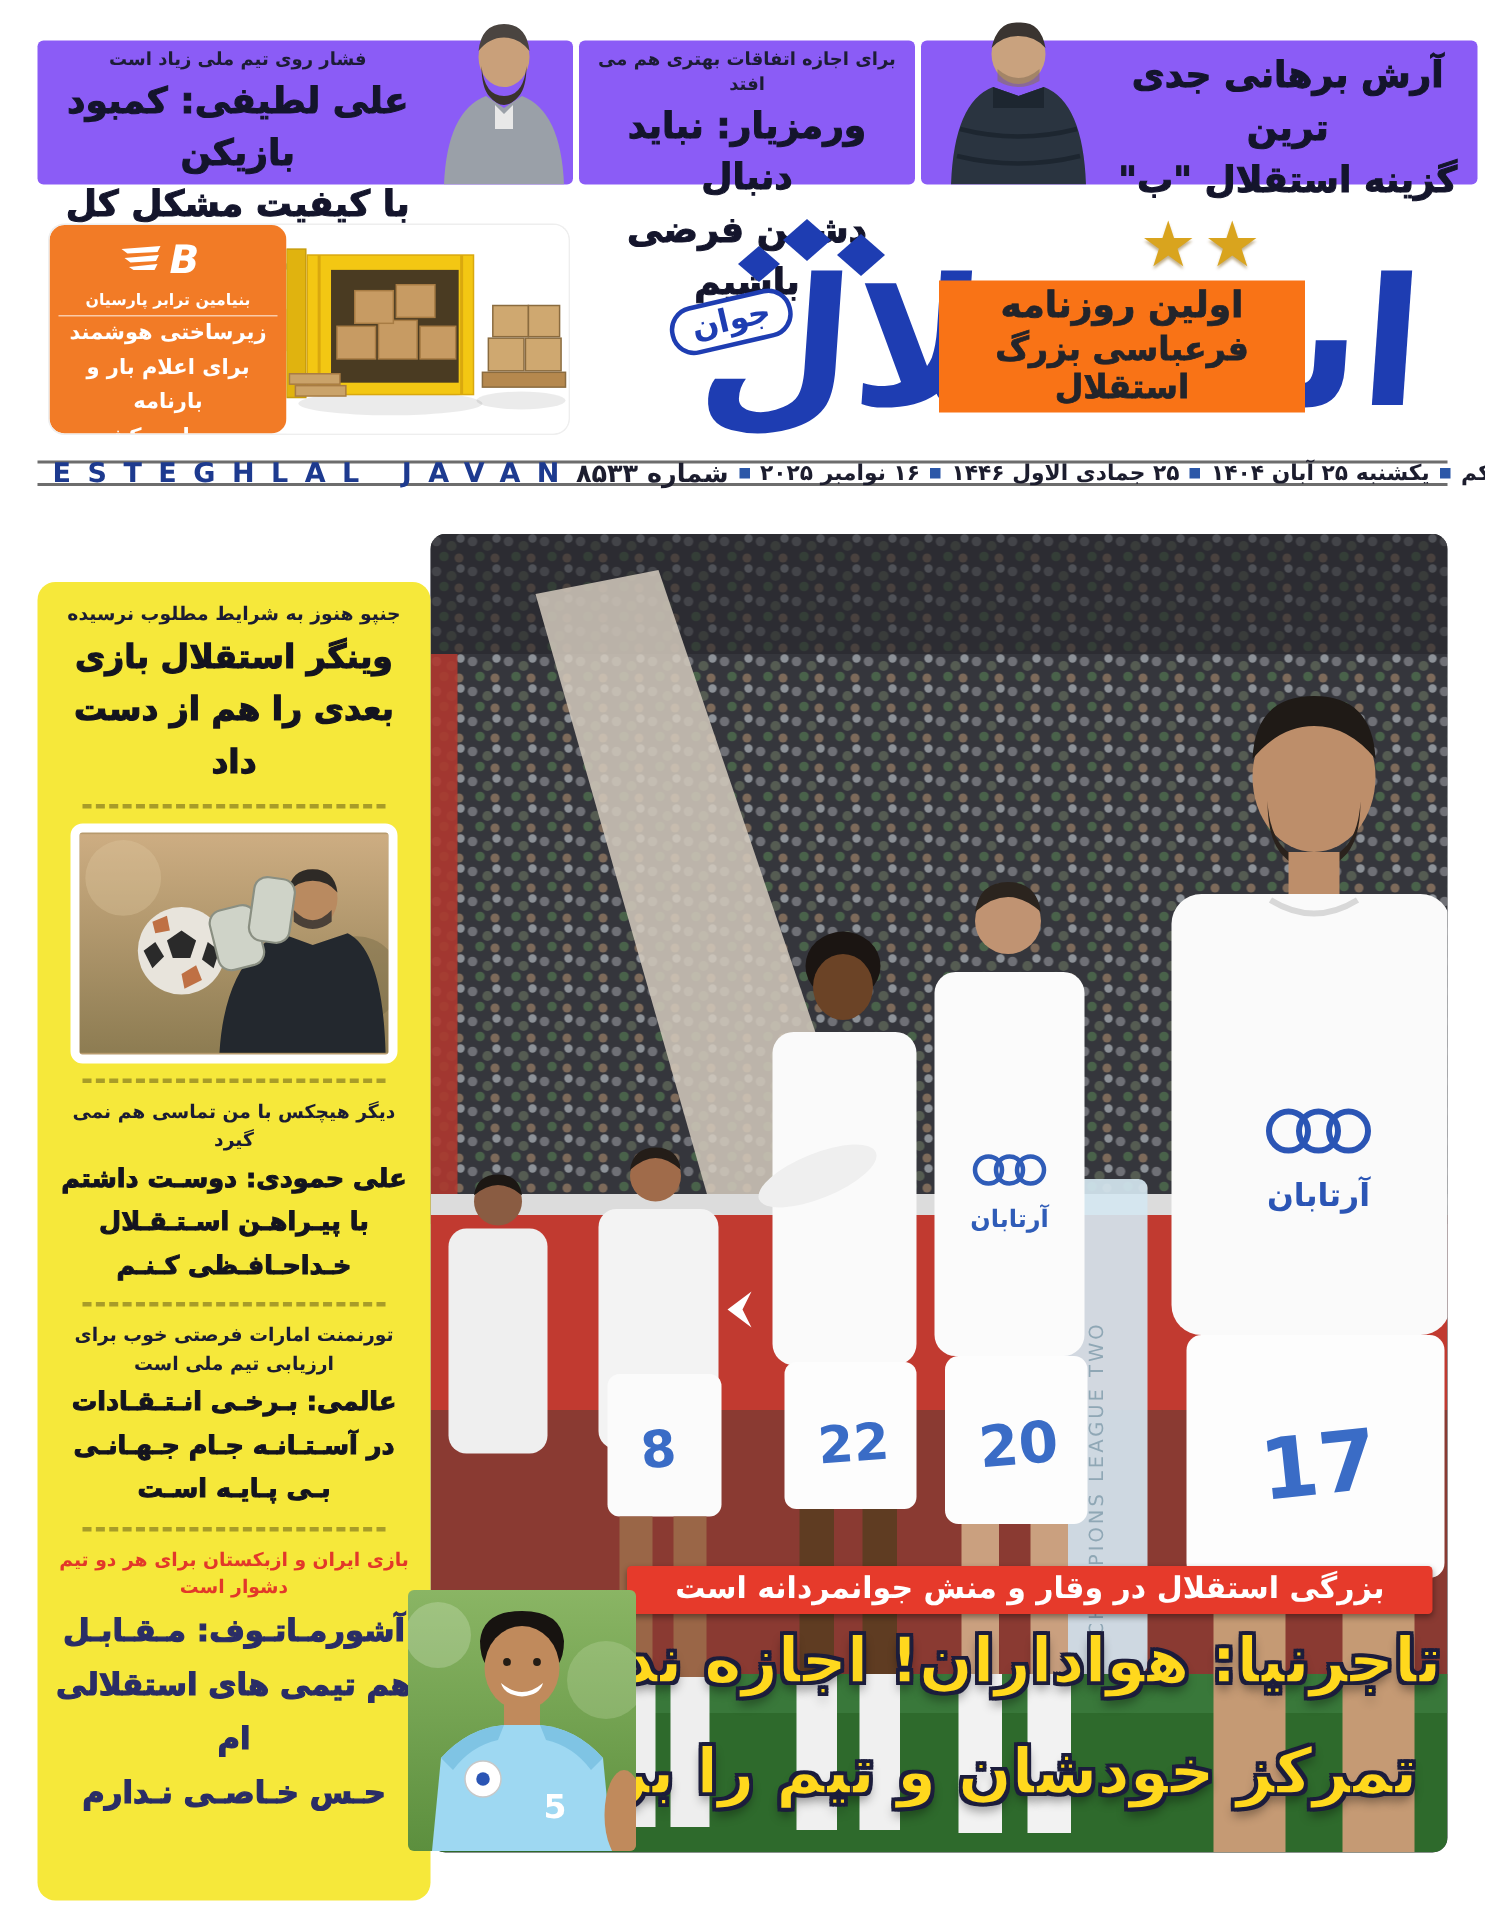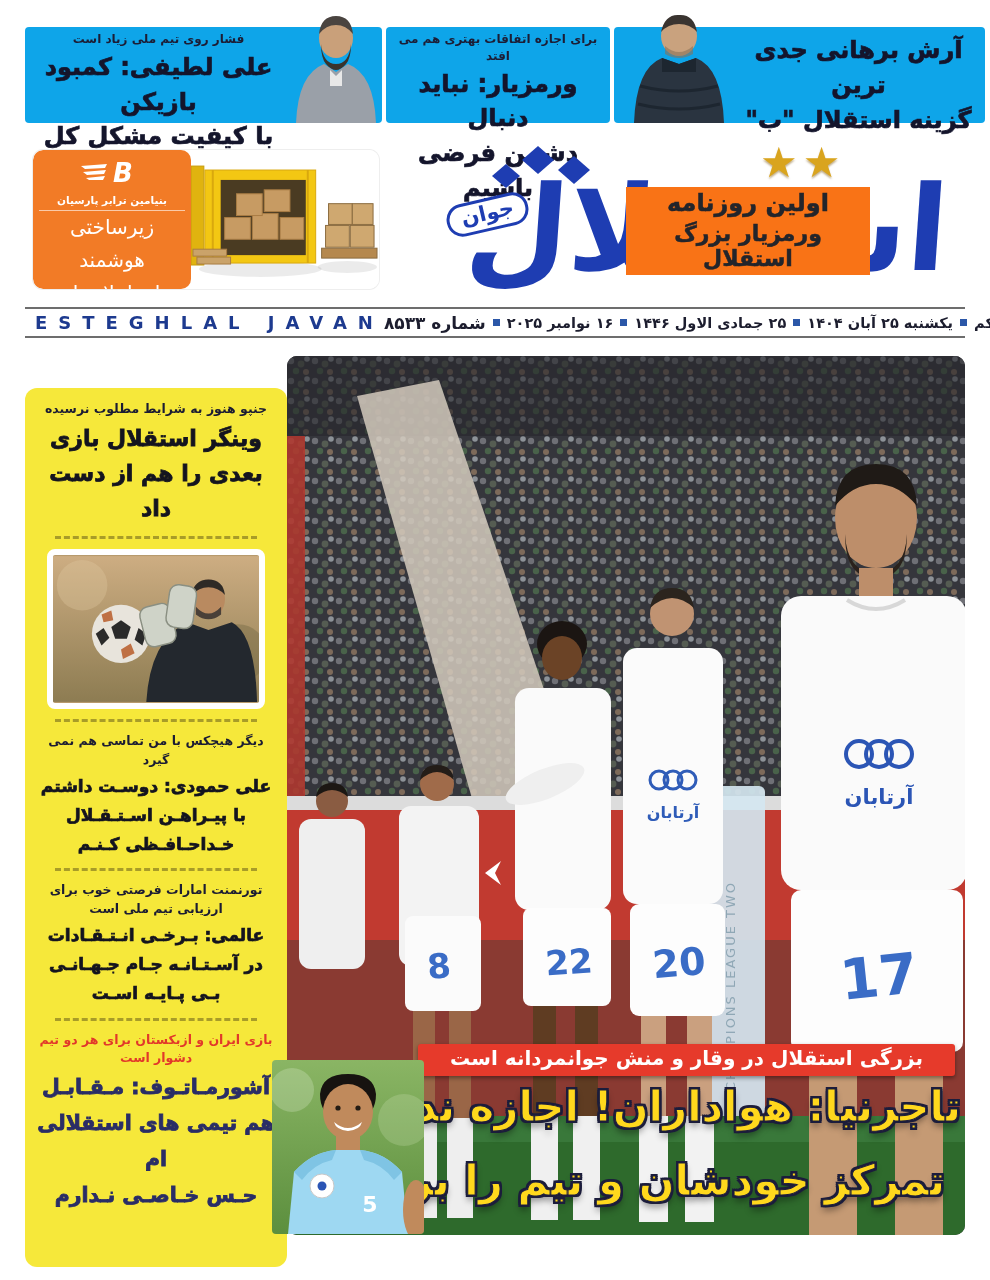--- a/index.html
+++ b/index.html
@@ -1,21 +1,21 @@
 <!DOCTYPE html>
 <html lang="fa"><head>
 <meta charset="utf-8">
 <style>
   html,body{margin:0;padding:0;background:#e9e9e9;}
   .page{position:relative;width:990px;height:1280px;background:#fff;overflow:hidden;
         font-family:"DejaVu Sans",sans-serif;margin:0 auto;}
   .abs{position:absolute;}
 
   
-  .story{position:absolute;top:27px;height:96px;background:#0ea5e9;border-radius:4px;z-index:1;}
+  .story{position:absolute;top:27px;height:96px;background:#8b5cf6;border-radius:4px;z-index:1;}
   .story-right{left:614px;width:371px;}
   .story-mid{left:386px;width:224px;}
   .story-left{left:25px;width:357px;}
   .story .txt{position:relative;z-index:3;direction:rtl;height:100%;}
   .story-right .txt{padding:4px 10px 0 128px;}
   .story-left  .txt{padding:4px 98px 0 8px;}
   .story-mid   .txt{padding:4px 8px 0;}
   .kicker{font-size:12px;font-weight:bold;color:#1c1d35;text-align:center;line-height:1.4;}
   .story .headline{font-size:24px;font-weight:bold;color:#14152c;-webkit-text-stroke:.7px #14152c;
         text-align:center;line-height:1.45;white-space:pre-line;margin-top:2px;}
@@ -24,36 +24,36 @@
   
   .ad-box{left:33px;top:150px;width:346px;height:139px;border-radius:10px;overflow:hidden;
           display:flex;box-shadow:0 0 0 1px #eee;z-index:2;}
   .ad-orange{width:158px;background:#f27b26;position:relative;color:#fff;direction:rtl;
              text-align:center;padding:8px 6px;box-sizing:border-box;border-radius:10px;}
   .ad-orange::after{content:"";position:absolute;right:-15px;top:50%;margin-top:-15px;
              border-top:15px solid transparent;border-bottom:15px solid transparent;
              border-left:16px solid #f27b26;}
   .ad-brand{font-size:10.5px;font-weight:bold;margin-top:2px;border-bottom:1px solid rgba(255,255,255,.6);
             padding-bottom:4px;}
-  .ad-line{font-size:20px;font-weight:normal;line-height:1.65;}
+  .ad-line{font-size:14px;font-weight:bold;line-height:1.65;}
   .ad-ill{flex:1;background:#fff;position:relative;}
 
   .logo-svg{left:388px;top:142px;width:577px;height:162px;z-index:1;}
   .javan-badge{left:446px;top:198px;transform:rotate(-13deg);background:#fff;color:#1e3db2;
          border:3px solid #1e3db2;border-radius:16px;padding:0 12px 3px;font-size:21px;
          font-weight:bold;z-index:4;}
   .stars{left:760px;top:138px;font-size:42px;color:#d9a41e;letter-spacing:5px;z-index:3;
          text-shadow:0 2px 2px rgba(120,80,0,.45);}
   .tagline{left:626px;top:187px;width:244px;background:#f97316;direction:rtl;text-align:center;
            color:#23252b;font-weight:bold;z-index:3;padding:2px 0 4px;}
   .tagline .t1{font-size:24px;-webkit-text-stroke:.5px #23252b;}
   .tagline .t2{font-size:22px;margin-top:4px;-webkit-text-stroke:.5px #23252b;}
 
   
-  .dateline{left:25px;top:307px;width:940px;height:31px;border-top:2px solid #6d6d6d;
+  .dateline{left:25px;top:307px;width:940px;height:17px;border-top:2px solid #6d6d6d;
             border-bottom:2px solid #6d6d6d;display:flex;justify-content:space-between;
             align-items:center;padding:0 10px;box-sizing:border-box;z-index:2;text-align:center;}
   .latin{color:#1d3a8f;font-weight:bold;letter-spacing:11px;font-size:18px;white-space:nowrap;}
   .dates{direction:rtl;display:flex;align-items:center;gap:7px;color:#1c1d2e;font-size:14.5px;
          font-weight:bold;white-space:nowrap;}
   .sq{width:7px;height:7px;background:#2b57a8;display:inline-block;}
   .issue{font-size:17px;}
 
   
   .left-col{left:25px;top:356px;width:262px;height:879px;background:#f6e83a;border-radius:12px;
@@ -178,21 +178,21 @@
       <polygon points="150,4 166,18 150,32 134,18"></polygon>
       <polygon points="186,14 202,28 186,42 170,28"></polygon>
       <polygon points="118,22 132,34 118,46 104,34"></polygon>
     </g>
     <text x="566" y="128" text-anchor="end" font-size="118" font-weight="bold" font-family="DejaVu Sans" fill="#1e3db2" transform="skewX(-4)">استقلال</text>
   </svg>
   <div class="javan-badge abs">جوان</div>
   <div class="stars abs">★★</div>
   <div class="tagline abs">
     <div class="t1">اولین روزنامه</div>
-    <div class="t2">ورمزیار بزرگ استقلال</div>
+    <div class="t2">فرعباسی بزرگ استقلال</div>
   </div>
 
   <div class="dateline abs">
     <div class="latin">ESTEGHLAL JAVAN</div>
     <div class="dates">
       <span>سال سی‌ویکم</span>
       <span class="sq"></span>
       <span>یکشنبه ۲۵ آبان ۱۴۰۴</span>
       <span class="sq"></span>
       <span>۲۵ جمادی الاول ۱۴۴۶</span>

